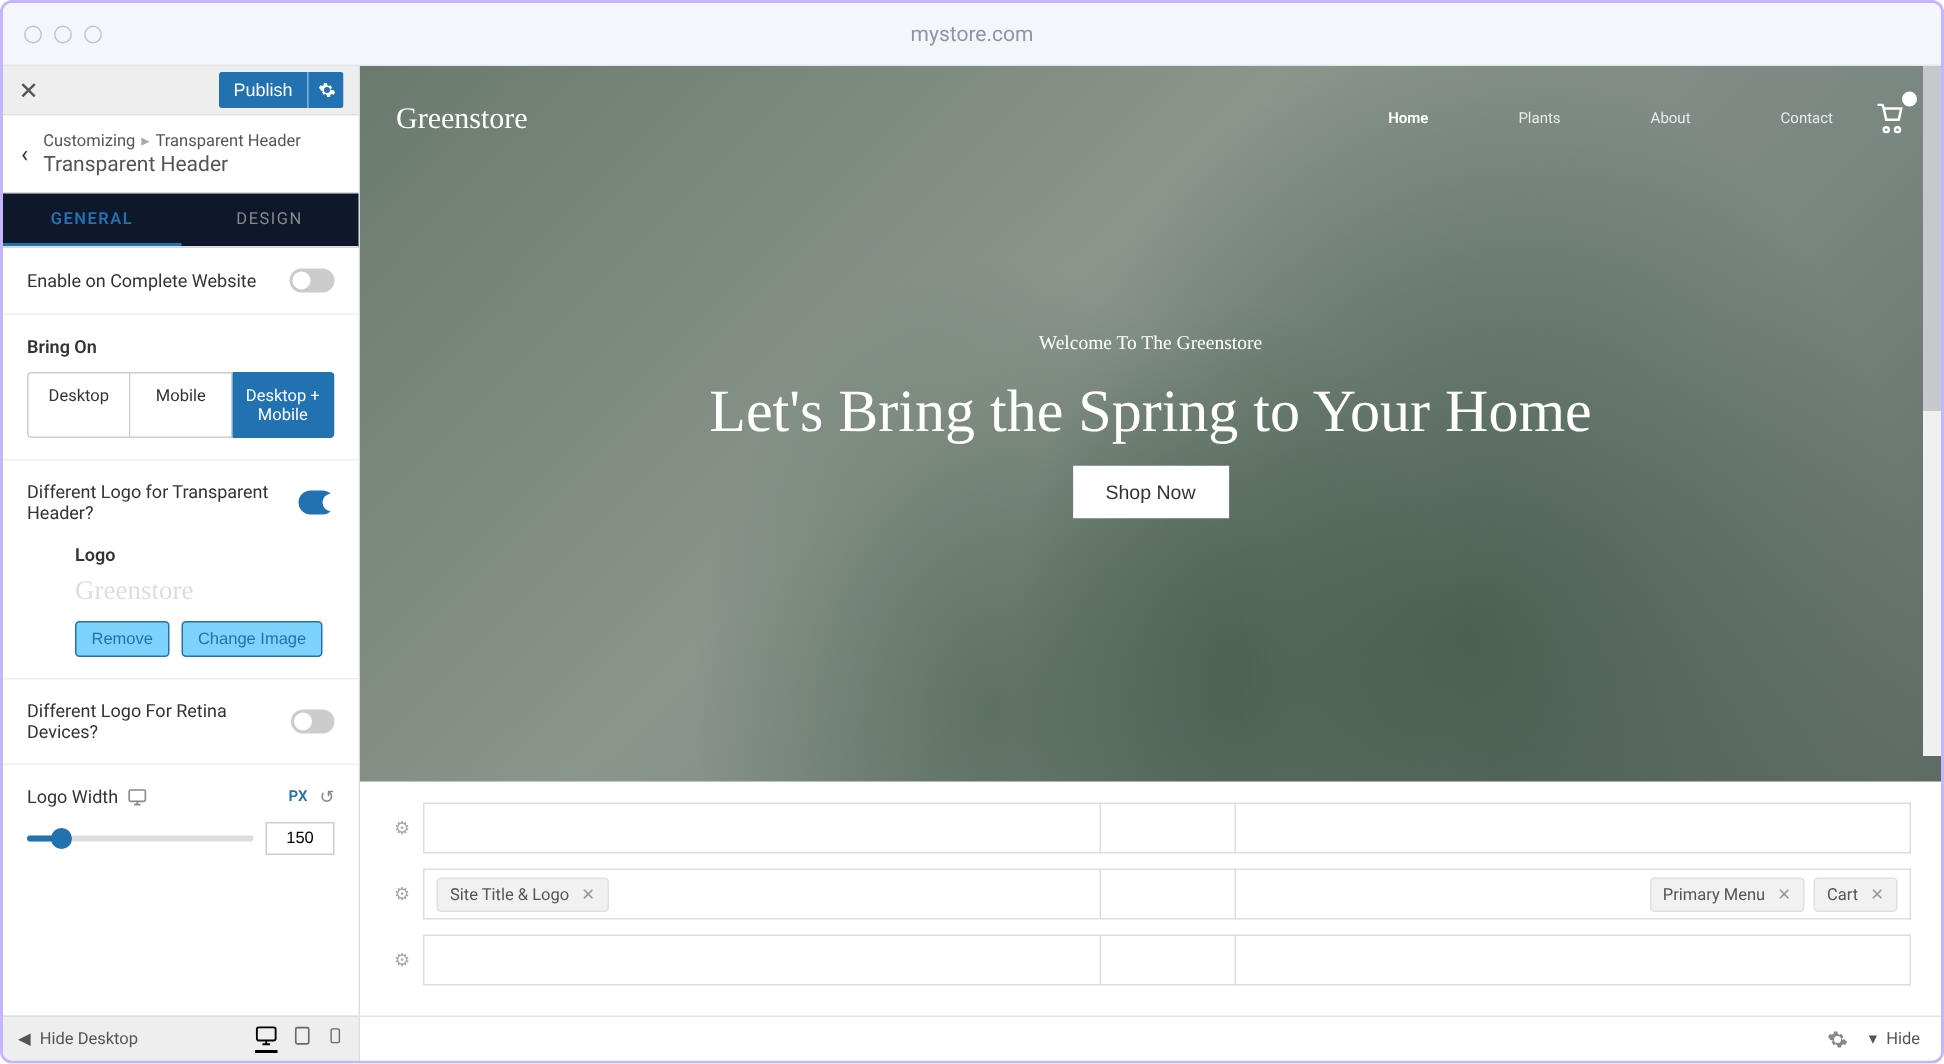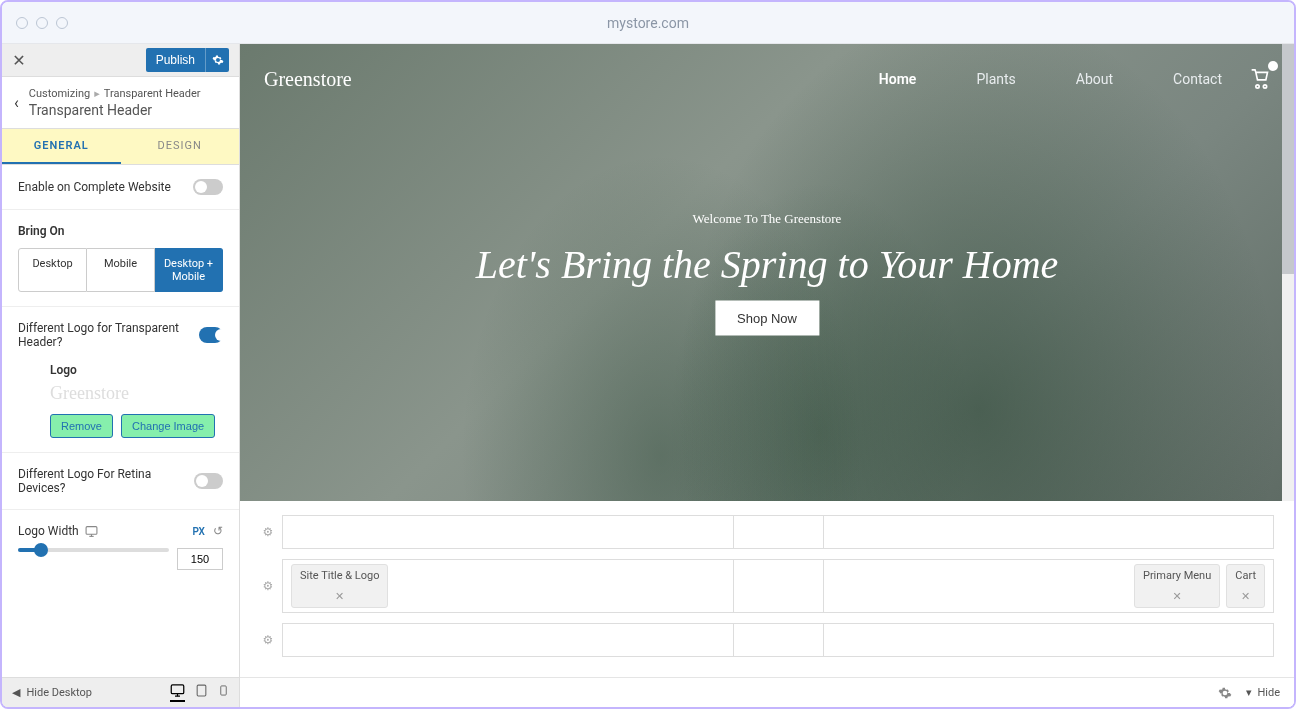--- a/index.html
+++ b/index.html
@@ -14,77 +14,77 @@
 .sidebar-top { height: 33px; display: flex; align-items: center; justify-content: space-between; background: #eee; border-bottom: 1px solid #ddd; }
 .close-btn { width: 34px; height: 33px; display: flex; align-items: center; justify-content: center; cursor: pointer; color: #555; font-size: 16px; }
 .publish-wrap { display: flex; margin-right: 10px; }
 .publish-btn { background: #2271b1; color: #fff; border: none; padding: 5px 10px; font-size: 12px; cursor: pointer; border-radius: 2px 0 0 2px; }
 .publish-gear { background: #2271b1; color: #fff; width: 24px; display: flex; align-items: center; justify-content: center; cursor: pointer; border-radius: 0 2px 2px 0; border-left: 1px solid rgba(255,255,255,0.3); }
 .breadcrumb-row { background: #fff; padding: 10px 12px; border-bottom: 1px solid #ddd; display: flex; align-items: center; gap: 10px; }
 .back-chevron { cursor: pointer; font-size: 16px; color: #333; }
 .breadcrumb-text { font-size: 11px; color: #555; }
 .breadcrumb-text .sep { margin: 0 4px; color: #aaa; }
 .section-title { font-size: 14px; color: #555; margin-top: 2px; }
-.tabs { display: flex; background: #fef9c3; border-bottom: 1px solid #ddd; }
+.tabs { display: flex; background: #0f172a; border-bottom: 1px solid #ddd; }
 .tab { flex: 1; text-align: center; font-size: 11px; letter-spacing: 1px; padding: 10px 0; cursor: pointer; color: #888; }
 .tab.active { color: #2271b1; border-bottom: 2px solid #2271b1; font-weight: 600; }
 .panel-body { flex: 1; background: #fff; overflow-y: auto; padding: 0; }
 .control-row { padding: 14px 16px; border-bottom: 1px solid #eee; }
 .control-row.flex { display: flex; align-items: center; justify-content: space-between; }
 .control-label { font-size: 12px; color: #333; }
 .toggle { width: 30px; height: 16px; background: #ccc; border-radius: 10px; position: relative; cursor: pointer; }
 .toggle::after { content: ""; position: absolute; width: 12px; height: 12px; background: #fff; border-radius: 50%; top: 2px; left: 2px; transition: left .2s; }
 .toggle.on { background: #2271b1; }
 .toggle.on::after { left: 16px; }
 .section-heading { font-size: 12px; font-weight: 600; color: #333; margin-bottom: 10px; }
 .btn-group { display: flex; }
 .btn-seg { flex: 1; padding: 8px 0; font-size: 11px; text-align: center; border: 1px solid #ccc; background: #fff; cursor: pointer; }
 .btn-seg:first-child { border-radius: 3px 0 0 3px; }
 .btn-seg:last-child { border-radius: 0 3px 3px 0; }
 .btn-seg:not(:first-child) { border-left: none; }
 .btn-seg.active { background: #2271b1; color: #fff; border-color: #2271b1; }
 .logo-label { font-size: 12px; font-weight: 600; margin-top: 8px; margin-bottom: 6px; }
 .logo-preview { font-family: Georgia, serif; font-size: 18px; color: #ddd; margin-bottom: 10px; }
 .small-btns { display: flex; gap: 8px; }
-.small-btn { border: 1px solid #2271b1; color: #2271b1; background: #86efac; padding: 5px 10px; font-size: 11px; border-radius: 3px; cursor: pointer; }
+.small-btn { border: 1px solid #2271b1; color: #2271b1; background: #7dd3fc; padding: 5px 10px; font-size: 11px; border-radius: 3px; cursor: pointer; }
 .width-row { display: flex; align-items: center; justify-content: space-between; font-size: 12px; }
 .width-icons { display: flex; align-items: center; gap: 8px; color: #888; }
 .unit-px { color: #2271b1; font-weight: 600; font-size: 10px; }
-.slider-row { display: flex; align-items: flex-start; gap: 8px; margin-top: 10px; }
+.slider-row { display: flex; align-items: center; gap: 8px; margin-top: 10px; }
 .slider { flex: 1; height: 4px; background: #ddd; border-radius: 2px; position: relative; }
 .slider-fill { position: absolute; height: 4px; background: #2271b1; border-radius: 2px; width: 15%; }
 .slider-thumb { position: absolute; width: 14px; height: 14px; background: #2271b1; border-radius: 50%; top: -5px; left: 15%; margin-left: -7px; cursor: pointer; }
 .slider-input { width: 46px; padding: 4px; border: 1px solid #ccc; font-size: 11px; text-align: center; }
 .sidebar-footer { height: 30px; background: #eee; border-top: 1px solid #ddd; display: flex; align-items: center; justify-content: space-between; padding: 0 10px; font-size: 11px; color: #555; }
 .hide-controls { display: flex; align-items: center; gap: 6px; cursor: pointer; }
 .device-icons { display: flex; gap: 10px; }
 .device-icons span { cursor: pointer; color: #666; }
 .device-icons span.active { color: #000; border-bottom: 2px solid #000; padding-bottom: 2px; }
 .preview { flex: 1; position: relative; display: flex; flex-direction: column; background: #f5f5f5; }
 .hero { flex: 1; position: relative; background: linear-gradient(135deg, #6b7a6e 0%, #8a958c 40%, #7a8680 70%, #5e6b64 100%); overflow: hidden; }
 .hero-pattern { position:absolute; inset:0; background: radial-gradient(ellipse 300px 400px at 70% 80%, rgba(30,60,40,0.5), transparent), radial-gradient(ellipse 200px 300px at 40% 90%, rgba(40,70,50,0.4), transparent), radial-gradient(ellipse 150px 250px at 55% 85%, rgba(50,80,60,0.4), transparent); }
 .site-header { position: absolute; top: 0; left: 0; right: 0; height: 70px; display: flex; align-items: center; justify-content: space-between; padding: 0 24px; z-index: 2; }
 .site-logo { font-family: Georgia, serif; font-size: 20px; color: #fff; }
 .site-nav { display: flex; align-items: center; gap: 28px; }
-.site-nav a { color: #e8ecee; font-size: 14px; text-decoration: none; cursor: pointer; padding-left: 32px; }
+.site-nav a { color: #e8ecee; font-size: 10px; text-decoration: none; cursor: pointer; padding-left: 32px; }
 .site-nav a.active { color: #fff; font-weight: 600; }
 .cart-icon { color: #fff; font-size: 18px; position: relative; cursor: pointer; }
 .cart-badge { position: absolute; top: -8px; right: -8px; width: 10px; height: 10px; background: #fff; border-radius: 50%; }
 .hero-content { position: absolute; top: 50%; left: 50%; transform: translate(-50%, -50%); text-align: center; color: #fff; z-index: 2; width: 80%; }
 .hero-welcome { font-size: 13px; margin-bottom: 14px; font-family: Georgia, serif; }
-.hero-title { font-family: Georgia, serif; font-size: 40px; line-height: 1.2; margin-bottom: 12px; font-style: italic; }
+.hero-title { font-family: Georgia, serif; font-size: 40px; line-height: 1.2; margin-bottom: 12px; }
 .shop-btn { background: #fff; color: #333; border: none; padding: 10px 22px; font-size: 13px; cursor: pointer; }
 .builder-rows { background: #fff; padding: 14px 20px; }
 .builder-row { display: flex; align-items: center; margin-bottom: 10px; gap: 6px; }
 .row-gear { width: 16px; height: 16px; display: flex; align-items: center; justify-content: center; color: #aaa; cursor: pointer; font-size: 12px; }
 .row-cells { flex: 1; display: flex; gap: 0; }
 .row-cell { flex: 1; border: 1px solid #ddd; min-height: 34px; display: flex; align-items: center; padding: 4px 8px; gap: 6px; }
 .row-cell:not(:first-child) { border-left: none; }
 .row-cell.right { justify-content: flex-end; }
-.chip { background: #f1f1f1; border: 1px solid #e0e0e0; border-radius: 3px; padding: 4px 8px; font-size: 11px; display: flex; align-items: center; gap: 8px; color: #555; flex-direction: column; }
+.chip { background: #f1f1f1; border: 1px solid #e0e0e0; border-radius: 3px; padding: 4px 8px; font-size: 11px; display: flex; align-items: center; gap: 8px; color: #555; }
 .chip .x { color: #999; cursor: pointer; }
 .preview-footer { position: absolute; bottom: 0; right: 0; height: 30px; background: #fff; border-top: 1px solid #e5e5e5; display: flex; align-items: center; justify-content: flex-end; gap: 14px; padding: 0 14px; font-size: 11px; color: #555; left: 0; }
 .preview-footer .gear { cursor: pointer; color: #888; }
 .hide-right { display: flex; align-items: center; gap: 6px; cursor: pointer; }
 .scrollbar { position: absolute; right: 0; top: 0; width: 12px; height: 460px; background: #f0f0f0; }
 .scrollbar-thumb { width: 100%; height: 230px; background: #c5c8cc; }
 svg { display: block; }
 </style>
 </head>
 <body>

